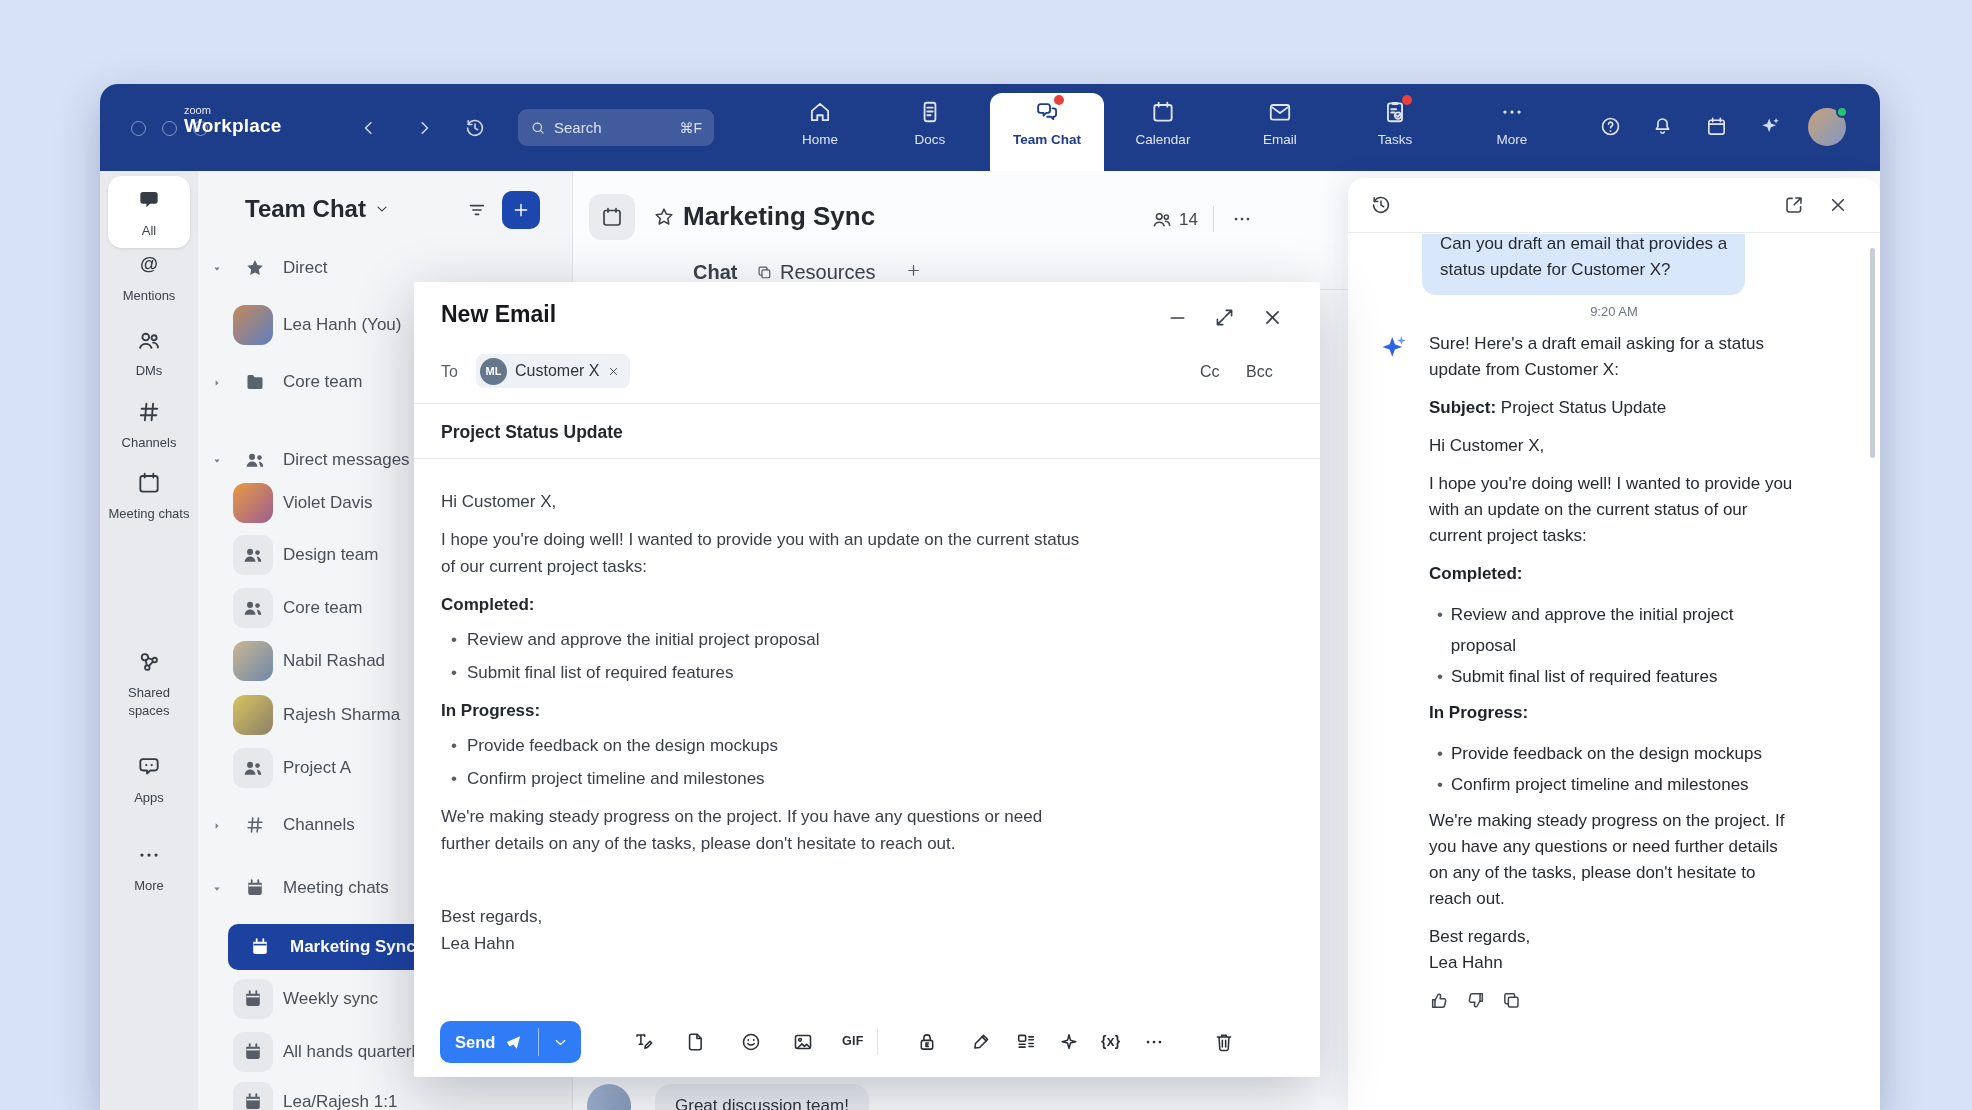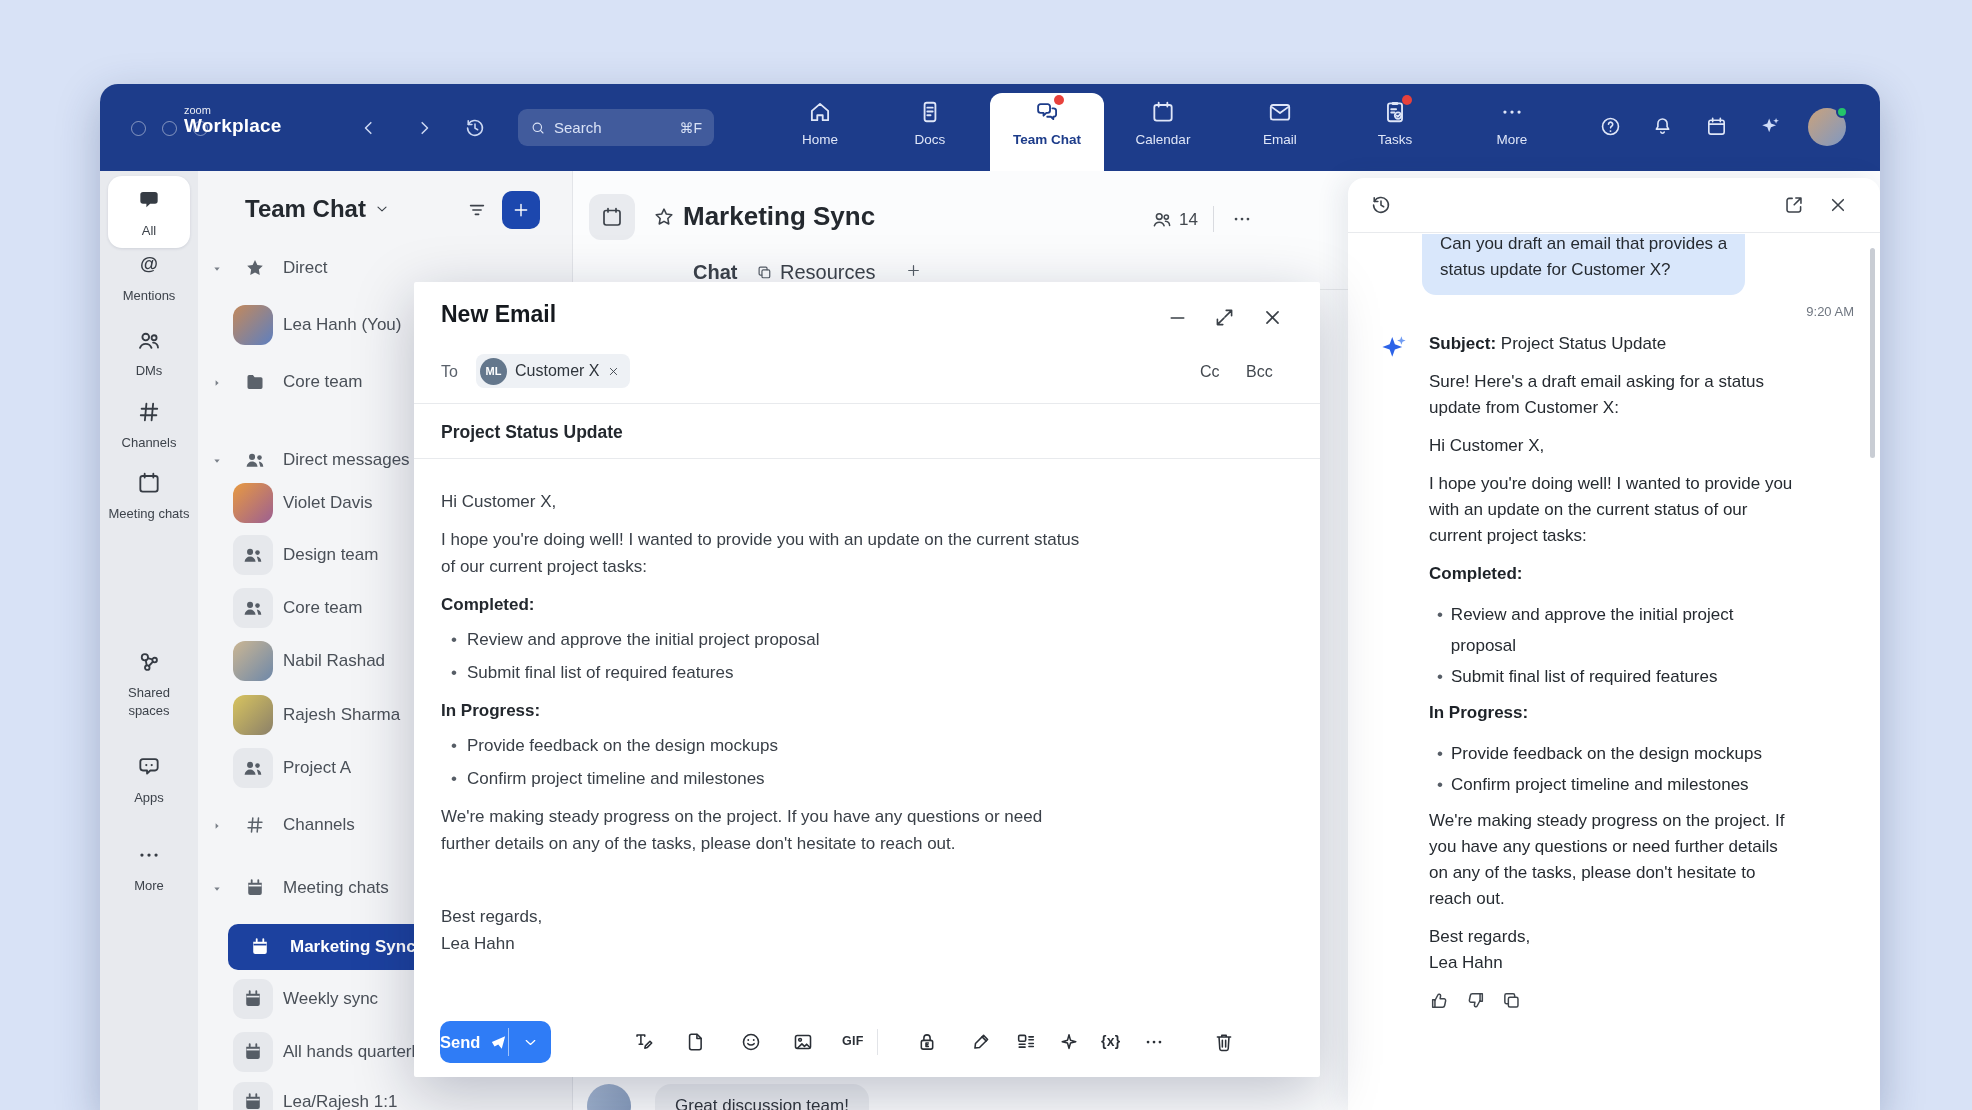--- a/index.html
+++ b/index.html
@@ -103,38 +103,38 @@
   .m-subject { position:absolute; left:27px; top:140px; font-size:17.5px; font-weight:bold; color:#23282e; }
   .m-body { position:absolute; left:27px; top:206px; width:640px; font-size:17px; color:#3a4048; line-height:27px; }
   .m-body p { margin-bottom:11px; }
   .m-body .bold { font-weight:bold; color:#23282e; }
   .b-row { display:flex; line-height:33px; }
   .b-dot { width:26px; text-align:center; color:#565d66; }
   .b-list { margin-bottom:8px; }
   .signoff { margin-top:46px; }
   .m-toolbar { position:absolute; left:0; top:726px; width:100%; height:69px; }
   .send { position:absolute; left:26px; top:13px; height:42px; border-radius:10px; background:#2f7cf6; color:#fff; display:flex; align-items:stretch; overflow:hidden; }
-  .send .seg1 { display:flex; align-items:center; gap:9px; padding:0 0; font-size:16.5px; font-weight:bold; }
+  .send .seg1 { display:flex; align-items:center; gap:9px; padding:0 15px; font-size:16.5px; font-weight:bold; }
   .send .seg1 .pl { width:19px; height:19px; }
   .send .vd { width:1px; background:rgba(255,255,255,.55); margin:7px 0; }
   .send .seg2 { width:42px; display:flex; align-items:center; justify-content:center; }
   .send .seg2 span { width:17px; height:17px; }
   .tool { position:absolute; top:23px; width:22px; height:22px; color:#2a2f36; }
   .tool.txt { font-weight:bold; font-size:12.5px; width:auto; top:26px; letter-spacing:.3px; }
   .tool.vars { font-size:14px; font-weight:600; top:25px; }
   .t-div { position:absolute; top:21px; width:1px; height:26px; background:#e2e4e8; }
 
   
   .ai { position:absolute; left:1248px; top:7px; width:532px; height:932px; background:#fff; border-radius:16px 16px 0 0; box-shadow:-8px 0 26px rgba(30,50,90,.09); }
   .ai-head { position:absolute; left:0; top:0; width:100%; height:55px; border-bottom:1px solid #e8eaed; }
   .ai-title { position:absolute; left:0; top:17px; width:100%; text-align:center; font-size:19px; font-weight:bold; color:#15191e; }
   .ai-hic { position:absolute; top:16px; width:22px; height:22px; color:#3c424a; }
   .ai-content { position:absolute; left:0; top:56px; width:100%; height:876px; overflow:hidden; padding:0 26px; }
   .bubble { margin-left:48px; margin-top:-15px; background:#d9e7fb; border-radius:14px; padding:12px 18px; font-size:17px; line-height:26px; color:#262b31; width:fit-content; }
-  .stamp { text-align:right; font-size:13px; color:#6f7680; margin-top:9px; }
+  .stamp { text-align:center; font-size:13px; color:#6f7680; margin-top:9px; }
   .ai-msg { display:flex; margin-top:12px; }
   .ai-spark { width:30px; height:30px; margin:2px 20px 0 5px; flex:none; }
   .ai-txt { width:372px; font-size:17px; color:#262b31; line-height:26px; }
   .ai-txt p { margin-bottom:12px; }
   .ai-txt .bold { font-weight:bold; color:#1d2228; }
   .ai-txt .b-row { line-height:31px; }
   .ai-txt .b-dot { width:22px; }
   .fb { display:flex; gap:15px; margin-top:14px; }
   .fb span { width:21px; height:21px; color:#3f454c; }
   .ai-scroll { position:absolute; right:5px; top:70px; width:5px; height:210px; border-radius:3px; background:#c9cdd4; }
@@ -543,22 +543,22 @@
         </div>
         <div class="stamp">9:20 AM</div>
         <div class="ai-msg">
           <span class="ai-spark" data-icon="sparkle-ai">
               <svg viewBox="0 0 24 24" fill="currentColor" stroke="none">
                 <path d="M10.6 3.2 12.7 9l5.8 2.1-5.8 2.1-2.1 5.8-2.1-5.8-5.8-2.1L8.5 9z" fill="#2c63e8"></path>
                 <path d="M17.9 2.6l.9 2.5 2.5.9-2.5.9-.9 2.5-.9-2.5-2.5-.9 2.5-.9z" fill="#6f9bf2"></path>
               </svg>
             </span>
           <div class="ai-txt">
+            <p>Sure! Here's a draft email asking for a status update from Customer X:</p>
             <p><span class="bold">Subject:</span> <span>Project Status Update</span></p>
-            <p>Sure! Here's a draft email asking for a status update from Customer X:</p>
             <p>Hi Customer X,</p>
             <p>I hope you're doing well! I wanted to provide you with an update on the current status of our current project tasks:</p>
             <p class="bold">Completed:</p>
             <div class="b-list" id="ai-completed">
                 <div class="b-row">
                   <span class="b-dot">•</span>
                   <span class="b-txt">Review and approve the initial project proposal</span>
                 </div>
                 <div class="b-row">
                   <span class="b-dot">•</span>

